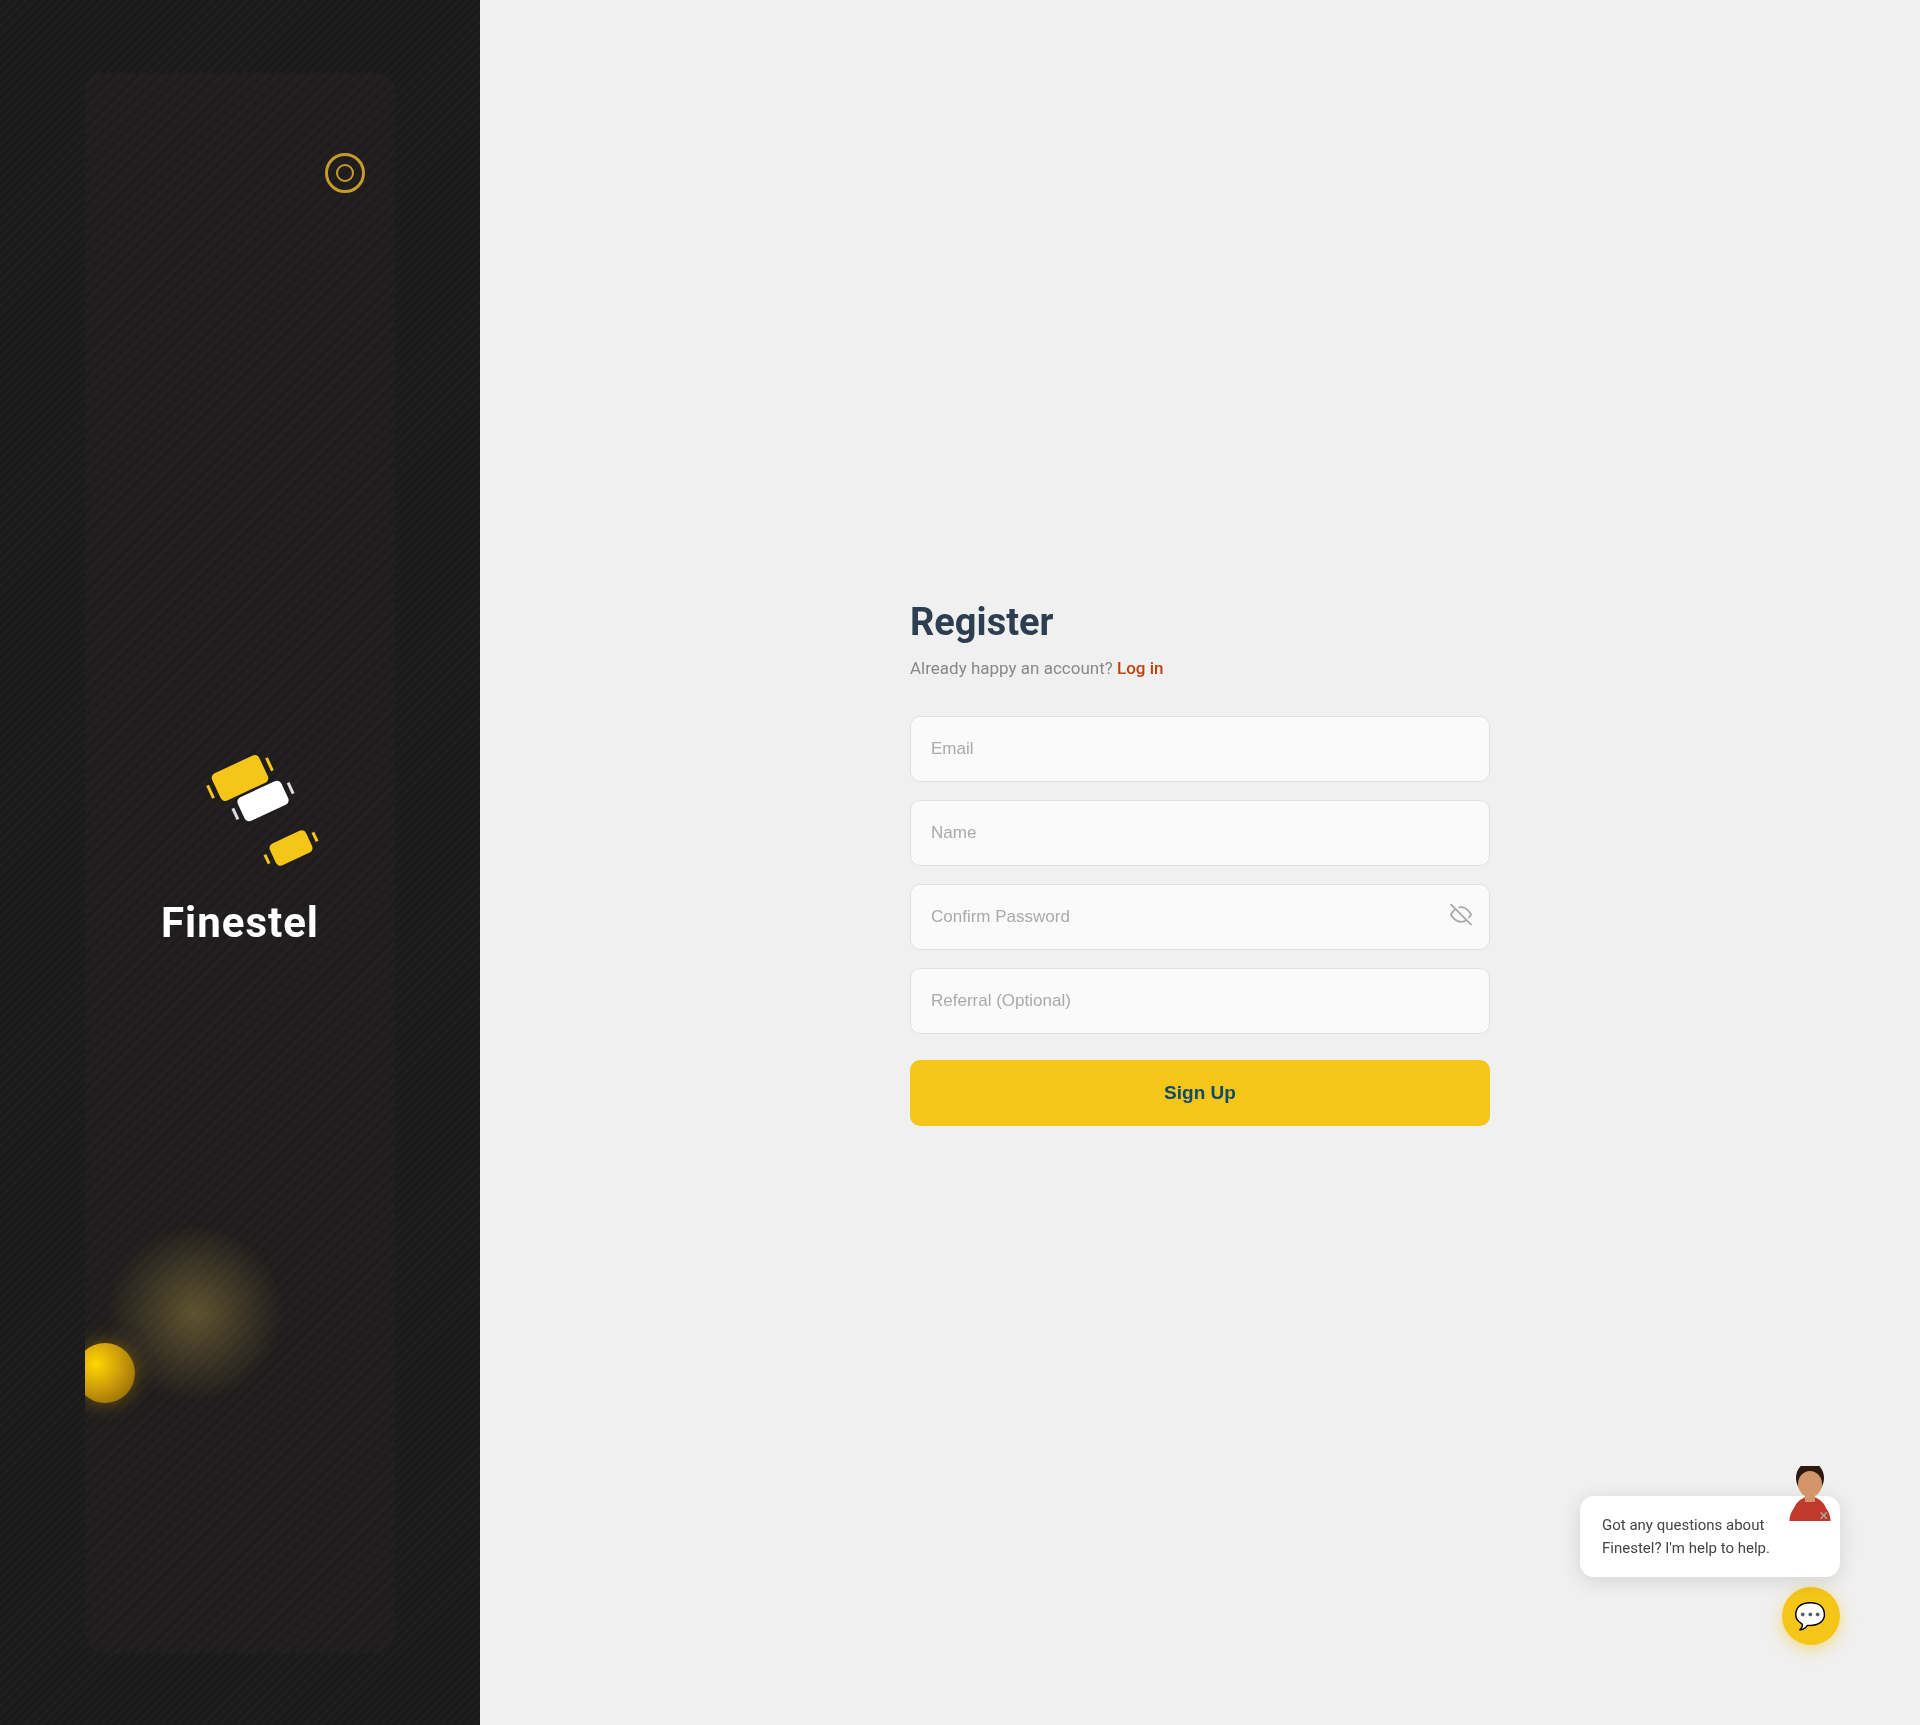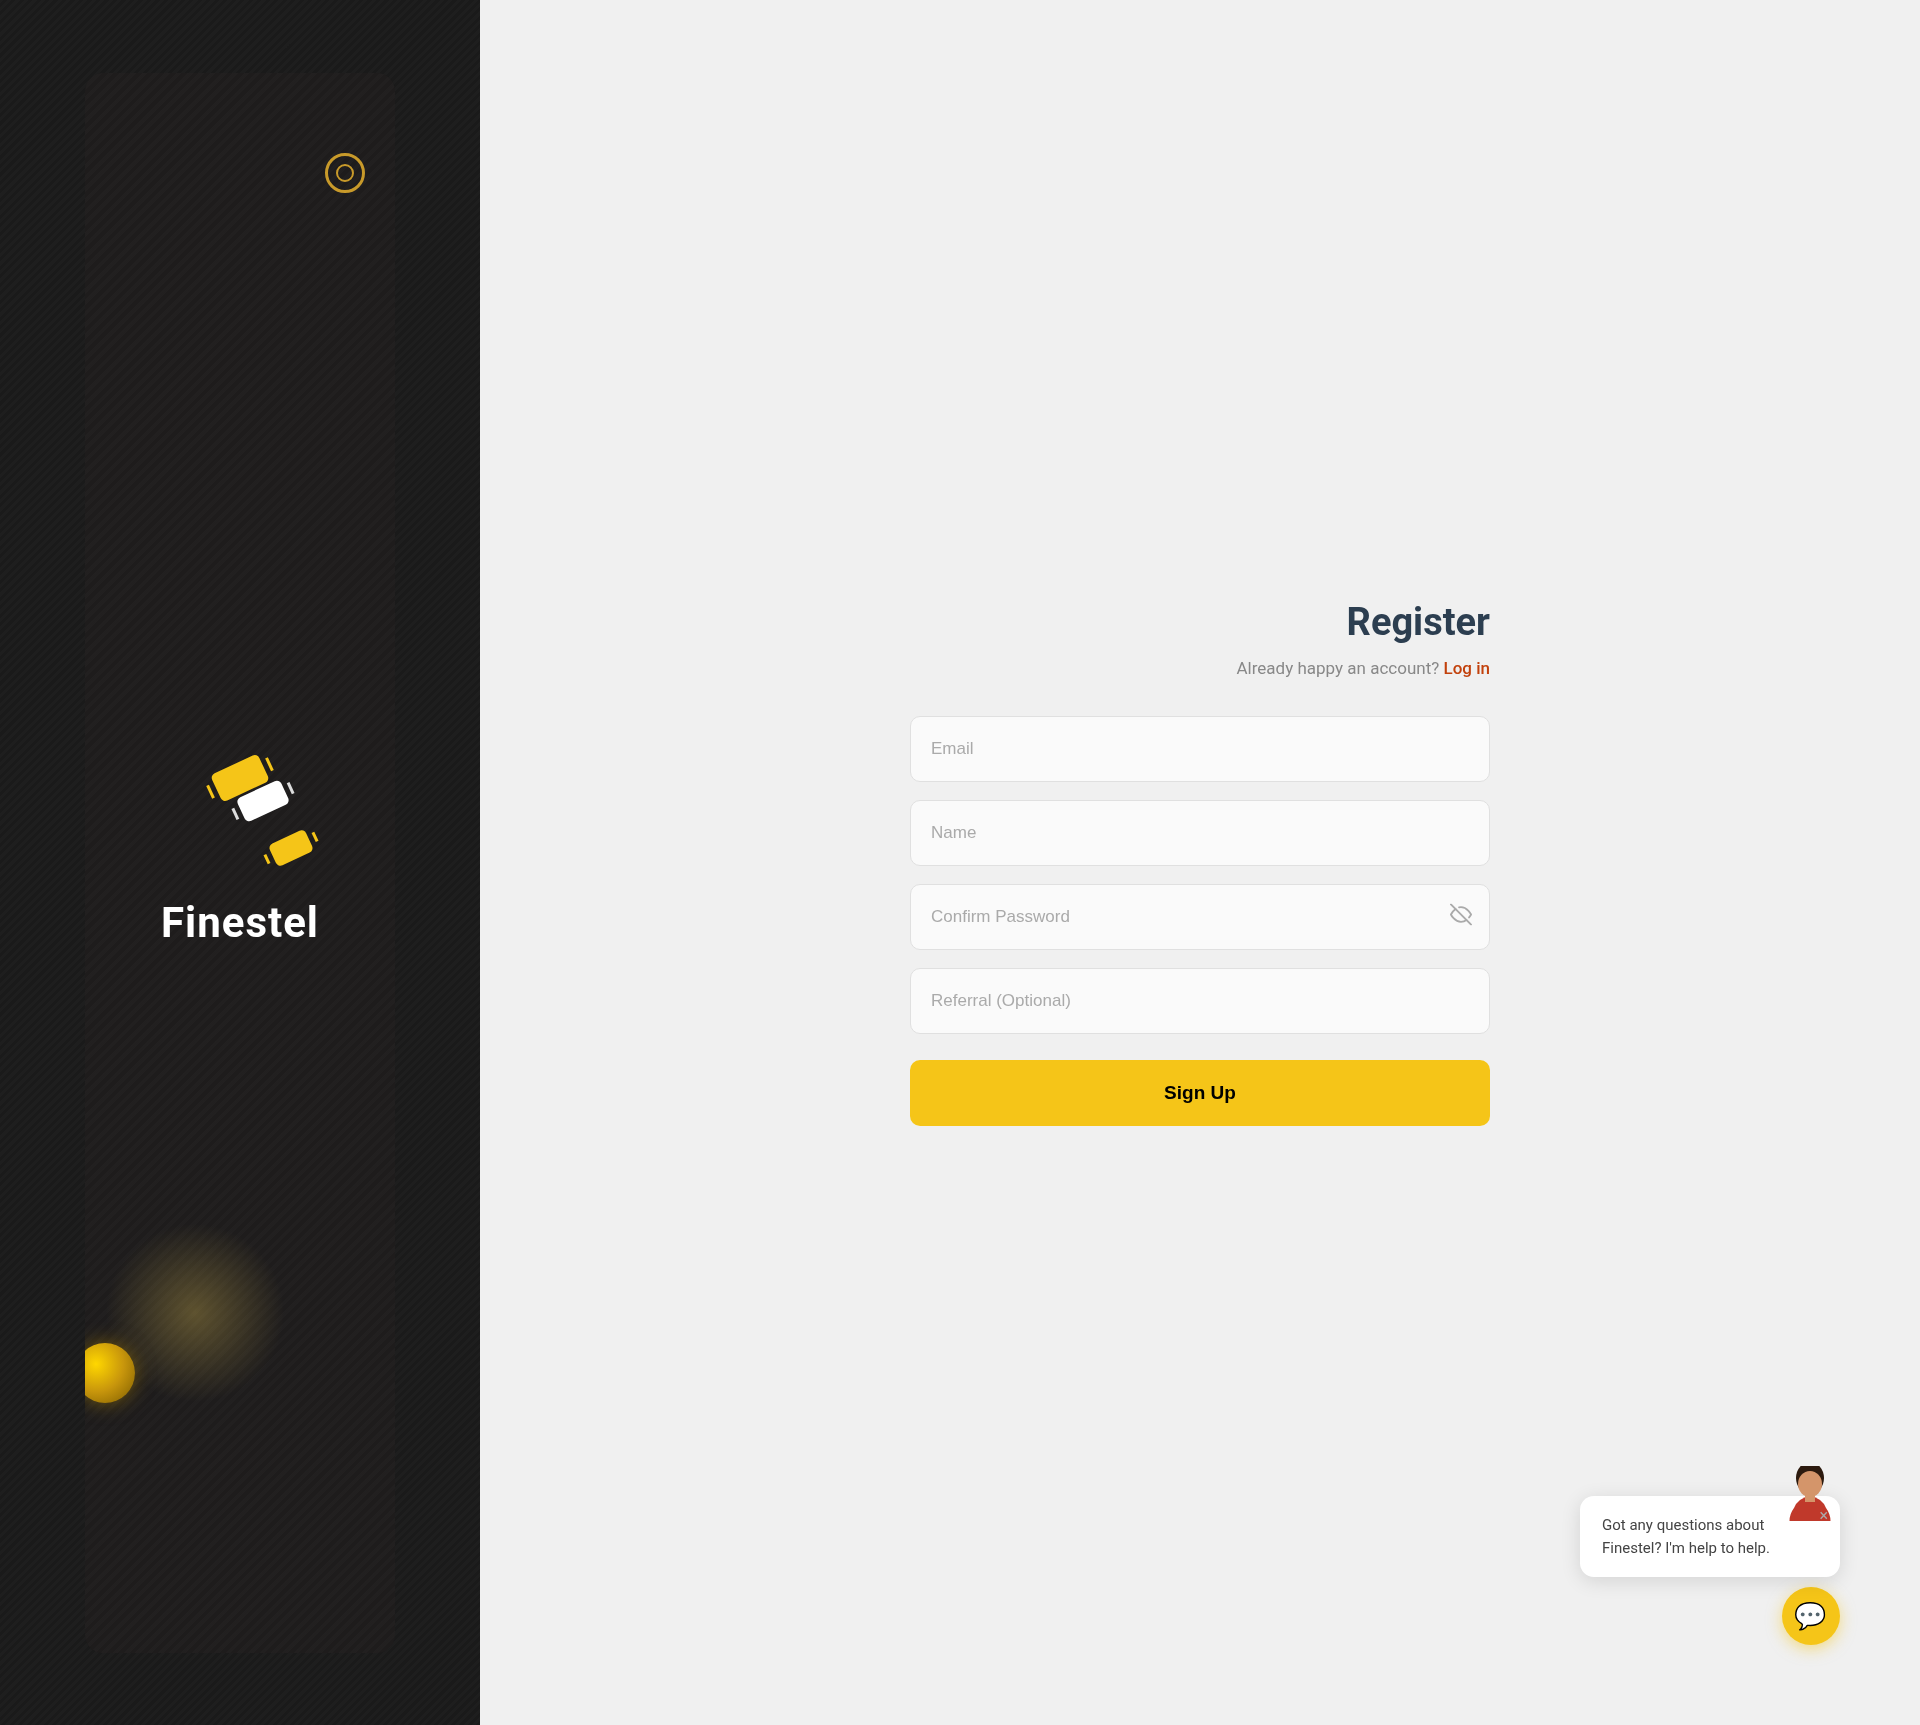--- a/index.html
+++ b/index.html
@@ -223,21 +223,21 @@
       display: flex;
       align-items: center;
       justify-content: center;
       position: relative;
     }
 
     .register-container {
       width: 580px;
       display: flex;
       flex-direction: column;
-      align-items: flex-end;
+      align-items: flex-start;
       gap: 0;
     }
 
     .register-title {
       font-size: 38px;
       font-weight: 700;
       color: #2c3e50;
       margin-bottom: 14px;
     }
 
@@ -294,21 +294,21 @@
     }
 
     .signup-button {
       width: 100%;
       padding: 22px;
       background: #f5c518;
       border: none;
       border-radius: 10px;
       font-size: 19px;
       font-weight: 700;
-      color: #000000;
+      color: #0c4a6e;
       cursor: pointer;
       margin-top: 8px;
       transition: background 0.2s;
     }
 
     
     .chat-widget {
       position: absolute;
       bottom: 80px;
       right: 80px;

